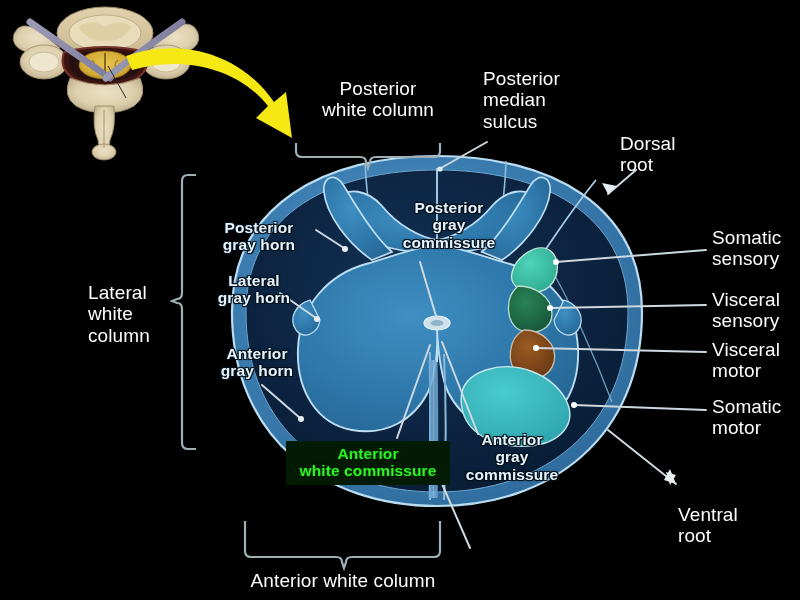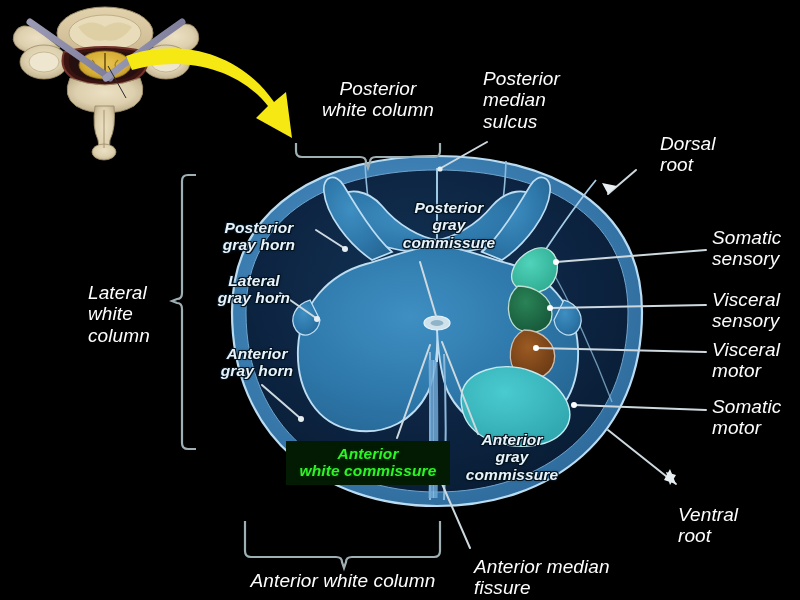--- a/index.html
+++ b/index.html
@@ -7,21 +7,20 @@
     padding: 0;
     background: #000000;
   }
   #stage {
     position: relative;
     width: 792px;
     height: 600px;
     background: #000000;
     overflow: hidden;
     font-family: "Liberation Sans", sans-serif;
-    font-style: italic;
   }
   #stage svg.layer {
     position: absolute;
     left: 0;
     top: 0;
     width: 800px;
     height: 600px;
   }
   .lbl {
     position: absolute;
@@ -329,21 +328,21 @@
     </g>
   </svg>
 
   <div class="lbl outer" style="left:298px; top:78px; width:160px; text-align:center;">Posterior
 white column</div>
 
   <div class="lbl outer" style="left:483px; top:68px; width:120px;">Posterior
 median
 sulcus</div>
 
-  <div class="lbl outer" style="left:660px; top:133px; width:110px;">Dorsal
+  <div class="lbl outer" style="left:620px; top:133px; width:110px;">Dorsal
 root</div>
 
   <div class="lbl outer right" style="left:712px; top:227px; width:90px;">Somatic
 sensory</div>
 
   <div class="lbl outer right" style="left:712px; top:289px; width:90px;">Visceral
 sensory</div>
 
   <div class="lbl outer right" style="left:712px; top:339px; width:90px;">Visceral
 motor</div>
@@ -353,22 +352,20 @@
 
   <div class="lbl outer right" style="left:678px; top:504px; width:96px;">Ventral
 root</div>
 
   <div class="lbl outer leftcol" style="left:88px; top:282px; width:108px;">Lateral
 white
 column</div>
 
   <div class="lbl outer" style="left:183px; top:570px; width:320px; text-align:center;">Anterior white column</div>
 
-  <div class="lbl outer" style="left:474px; top:556px; width:200px;">Anterior median
-fissure</div>
 
   <div class="lbl inner" style="left:196px; top:219px; width:126px;">Posterior
 gray horn</div>
 
   <div class="lbl inner" style="left:196px; top:272px; width:116px;">Lateral
 gray horn</div>
 
   <div class="lbl inner" style="left:196px; top:345px; width:122px;">Anterior
 gray horn</div>
 

